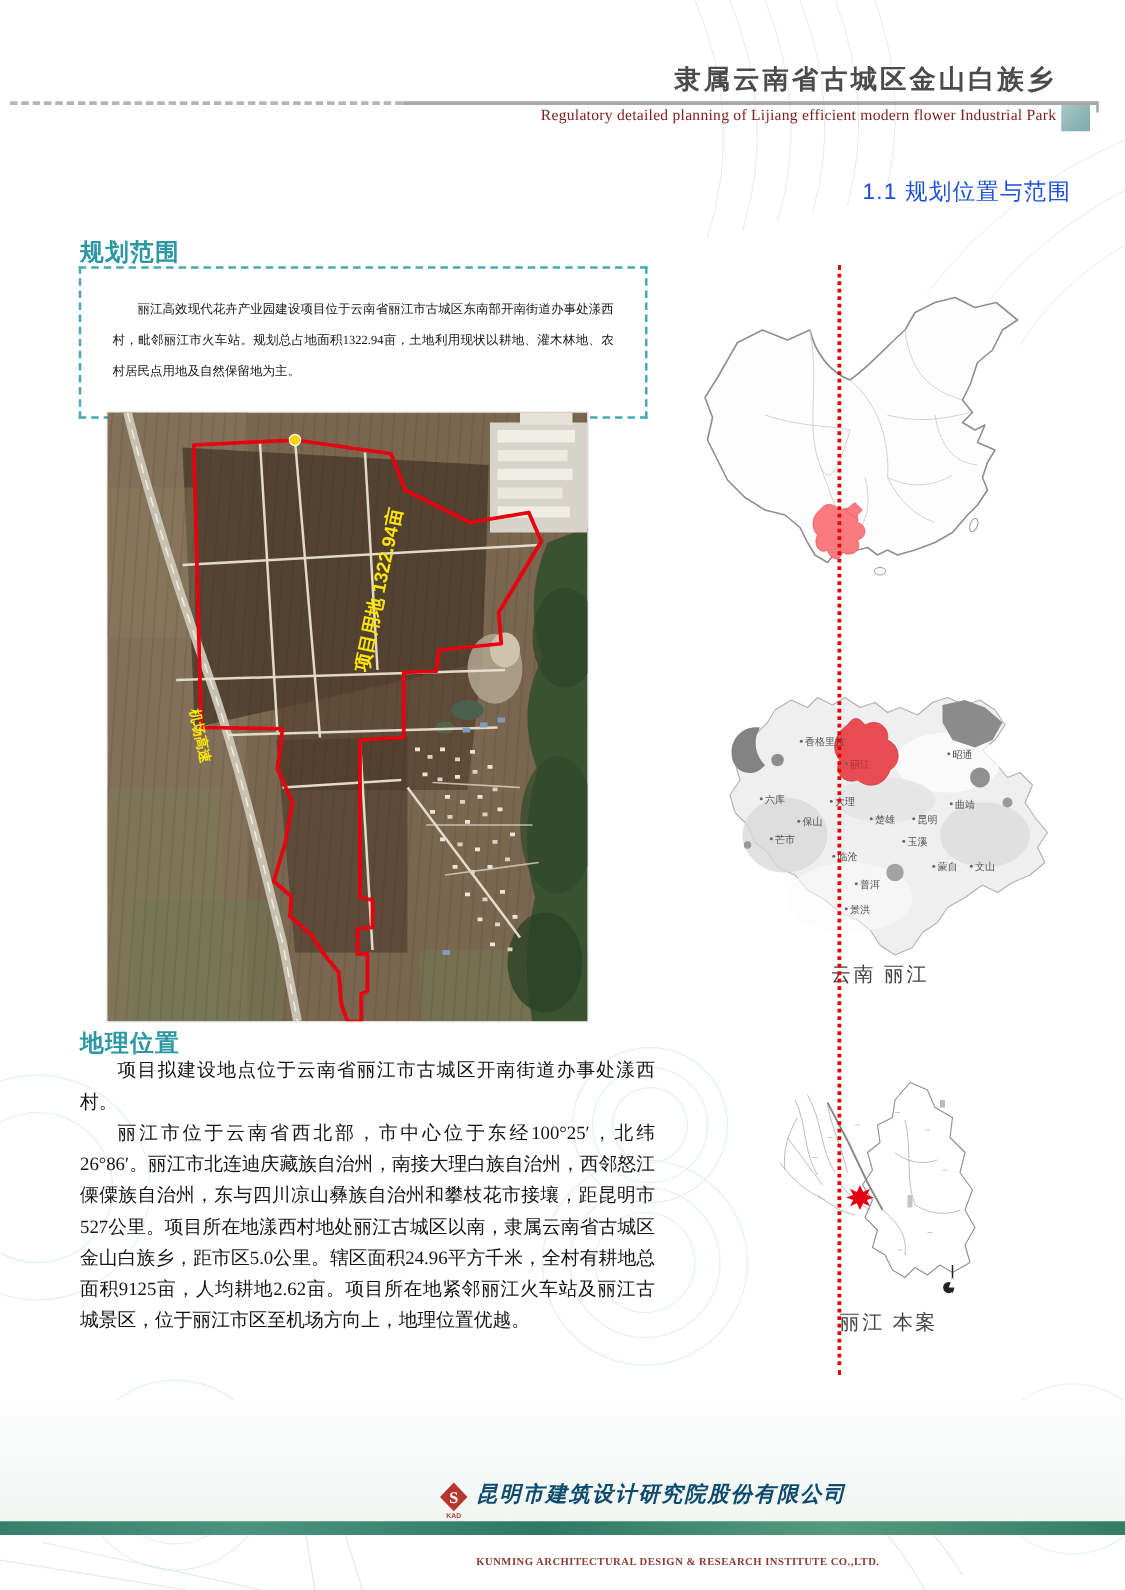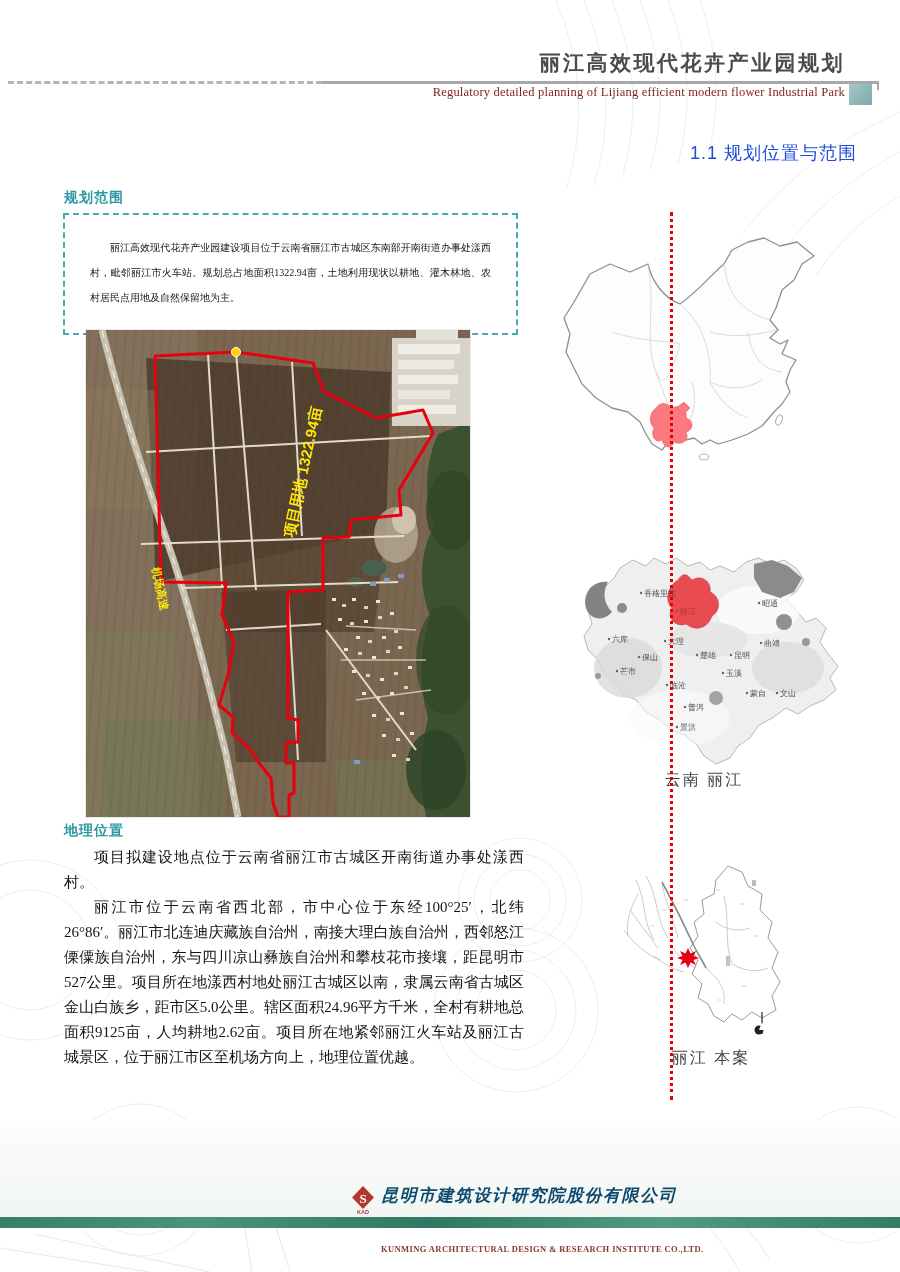--- a/index.html
+++ b/index.html
@@ -11,21 +11,21 @@
            letter-spacing:2.5px;font-family:"Liberation Serif", serif;z-index:1;}
   .rule-dash{position:absolute;top:81px;left:8px;width:314px;border-top:3px dashed #b5b5b5;z-index:1;}
   .rule-solid{position:absolute;top:81px;left:322px;width:556px;height:2.5px;background:#a8a8a8;z-index:1;}
   .rule-tick{position:absolute;top:81px;left:877px;width:1.5px;height:9px;background:#a8a8a8;z-index:1;}
   .h-sub{position:absolute;top:85px;right:55px;font-size:12.5px;color:#7f1d1d;letter-spacing:.2px;z-index:1;}
   .teal-square{position:absolute;top:84px;left:849px;width:23px;height:21px;z-index:1;
                background:linear-gradient(135deg,#a9cac8 0%,#8db6b6 55%,#7fabab 100%);}
   .sec-title{position:absolute;top:141px;right:43px;font-size:18px;font-weight:normal;color:#1d4ed8;
              letter-spacing:1px;font-family:"Liberation Sans", sans-serif;z-index:1;}
   
-  .teal-label{position:absolute;left:64px;font-size:14px;font-weight:bold;color:#2a97a3;
+  .teal-label{position:absolute;left:64px;font-size:19px;font-weight:bold;color:#2a97a3;
               font-family:"Liberation Sans", sans-serif;letter-spacing:1px;z-index:1;}
   .dashed-box{position:absolute;left:63px;top:213px;width:433px;border:2px dashed #47a9b4;
               padding:4px 9px 7px 9px;z-index:1;background:rgba(255,255,255,.6);}
   .dashed-box p{margin:16px;font-size:10px;line-height:25px;color:#141414;text-align:justify;text-indent:2em;}
   .body-text{position:absolute;left:64px;top:845px;width:460px;z-index:1;}
   .body-text p{margin:0;font-size:15px;line-height:25px;color:#141414;text-align:justify;text-indent:2em;}
   .site-map{position:absolute;left:86px;top:330px;width:384px;height:487px;z-index:1;
             box-shadow:0 0 0 1px rgba(0,0,0,.08);}
   
   .map-fig{position:absolute;z-index:1;}
@@ -83,21 +83,21 @@
         <path d="M232,1150 L252,1272"></path>
       <path d="M252,1150 L290,1272"></path>
         <path d="M300,1160 Q420,1150 520,1168"></path>
       <path d="M620,1150 Q700,1200 740,1272"></path>
         <path d="M660,1150 Q730,1196 770,1260"></path>
     </g>
   </svg>
 
   <div class="f-band"></div>
 
-  <div class="h-title">丽江高效现代花卉产业园规划</div>
+  <div class="h-title">隶属云南省古城区金山白族乡</div>
   <div class="rule-dash"></div>
   <div class="rule-solid"></div>
   <div class="rule-tick"></div>
   <div class="h-sub">Regulatory detailed planning of Lijiang efficient modern flower Industrial Park</div>
   <div class="teal-square"></div>
   <div class="sec-title">1.1 规划位置与范围</div>
 
   <div class="teal-label" style="top:189px;">规划范围</div>
   <div class="dashed-box">
     <p>丽江高效现代花卉产业园建设项目位于云南省丽江市古城区东南部开南街道办事处漾西村，毗邻丽江市火车站。规划总占地面积1322.94亩，土地利用现状以耕地、灌木林地、农村居民点用地及自然保留地为主。</p>

